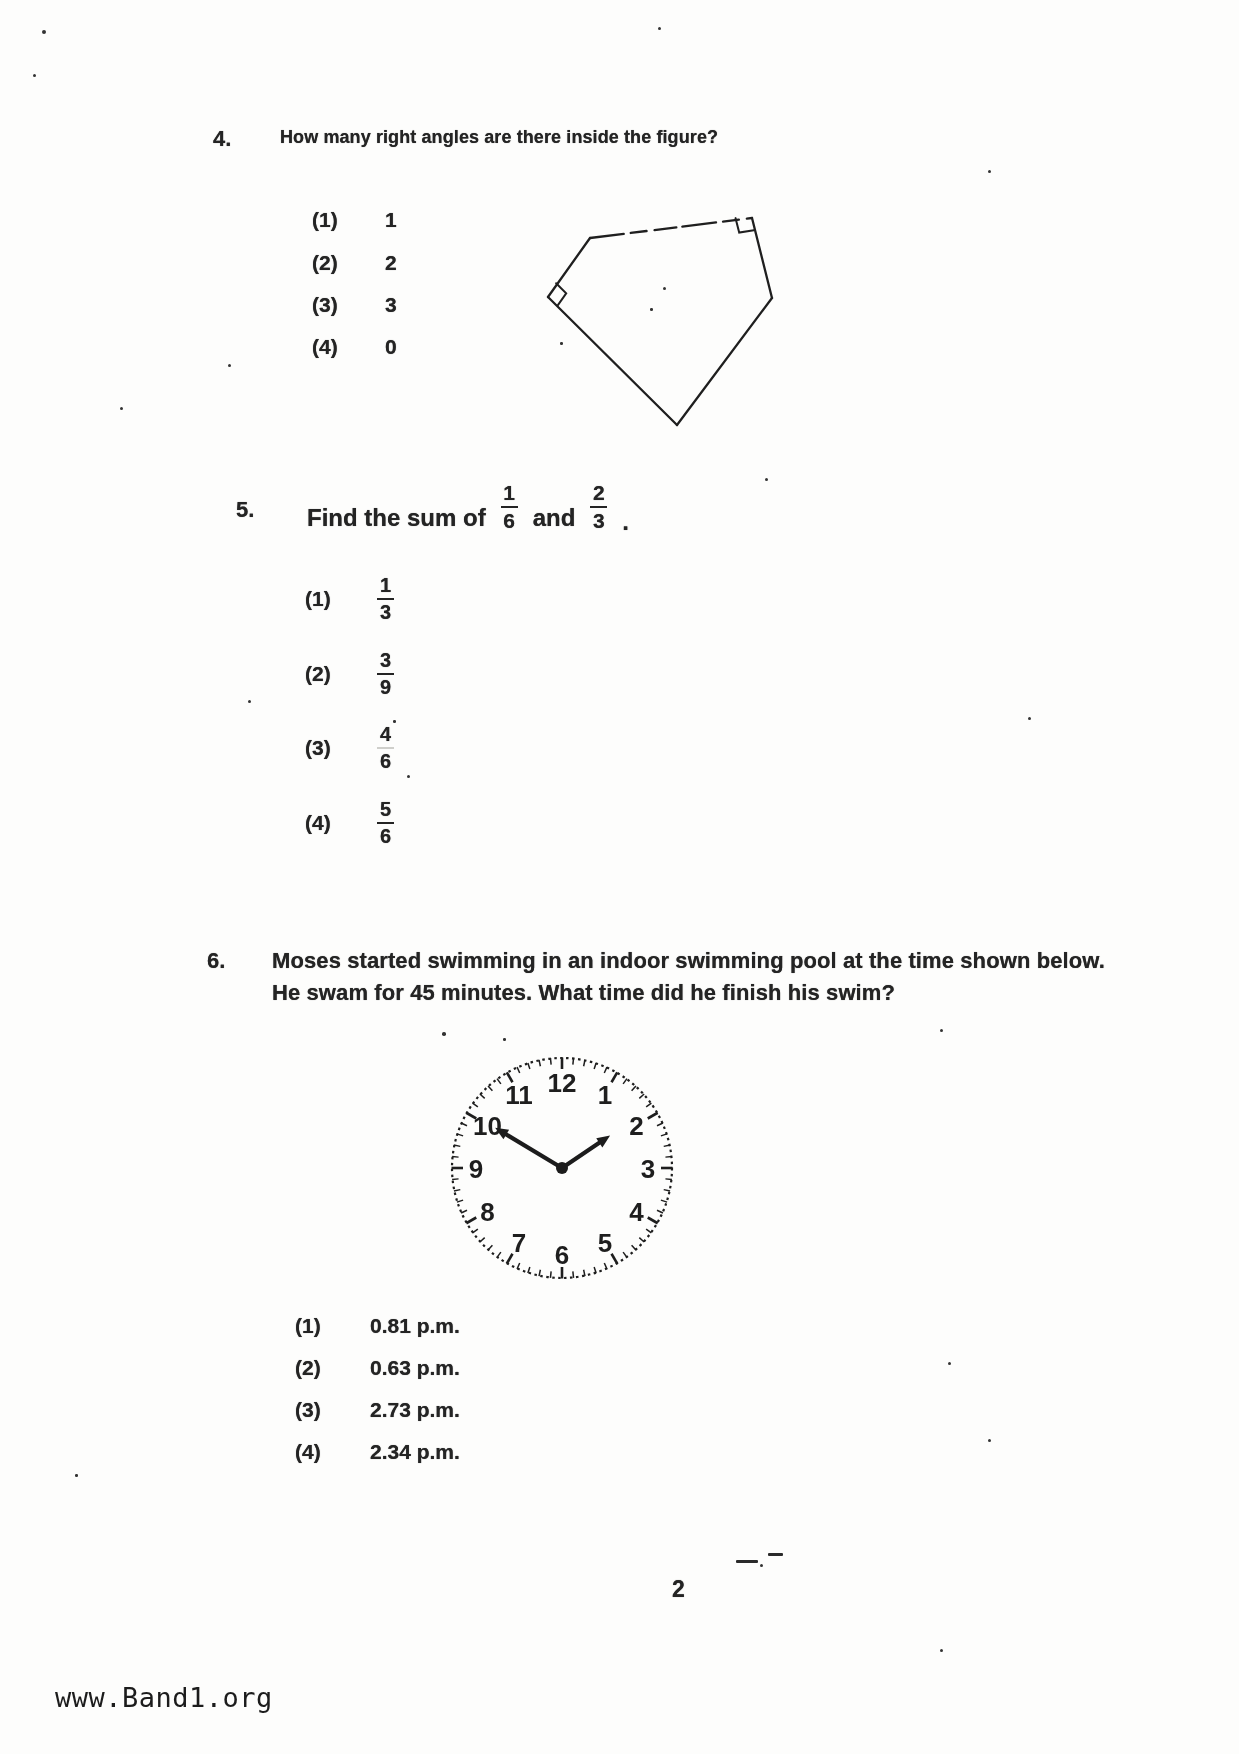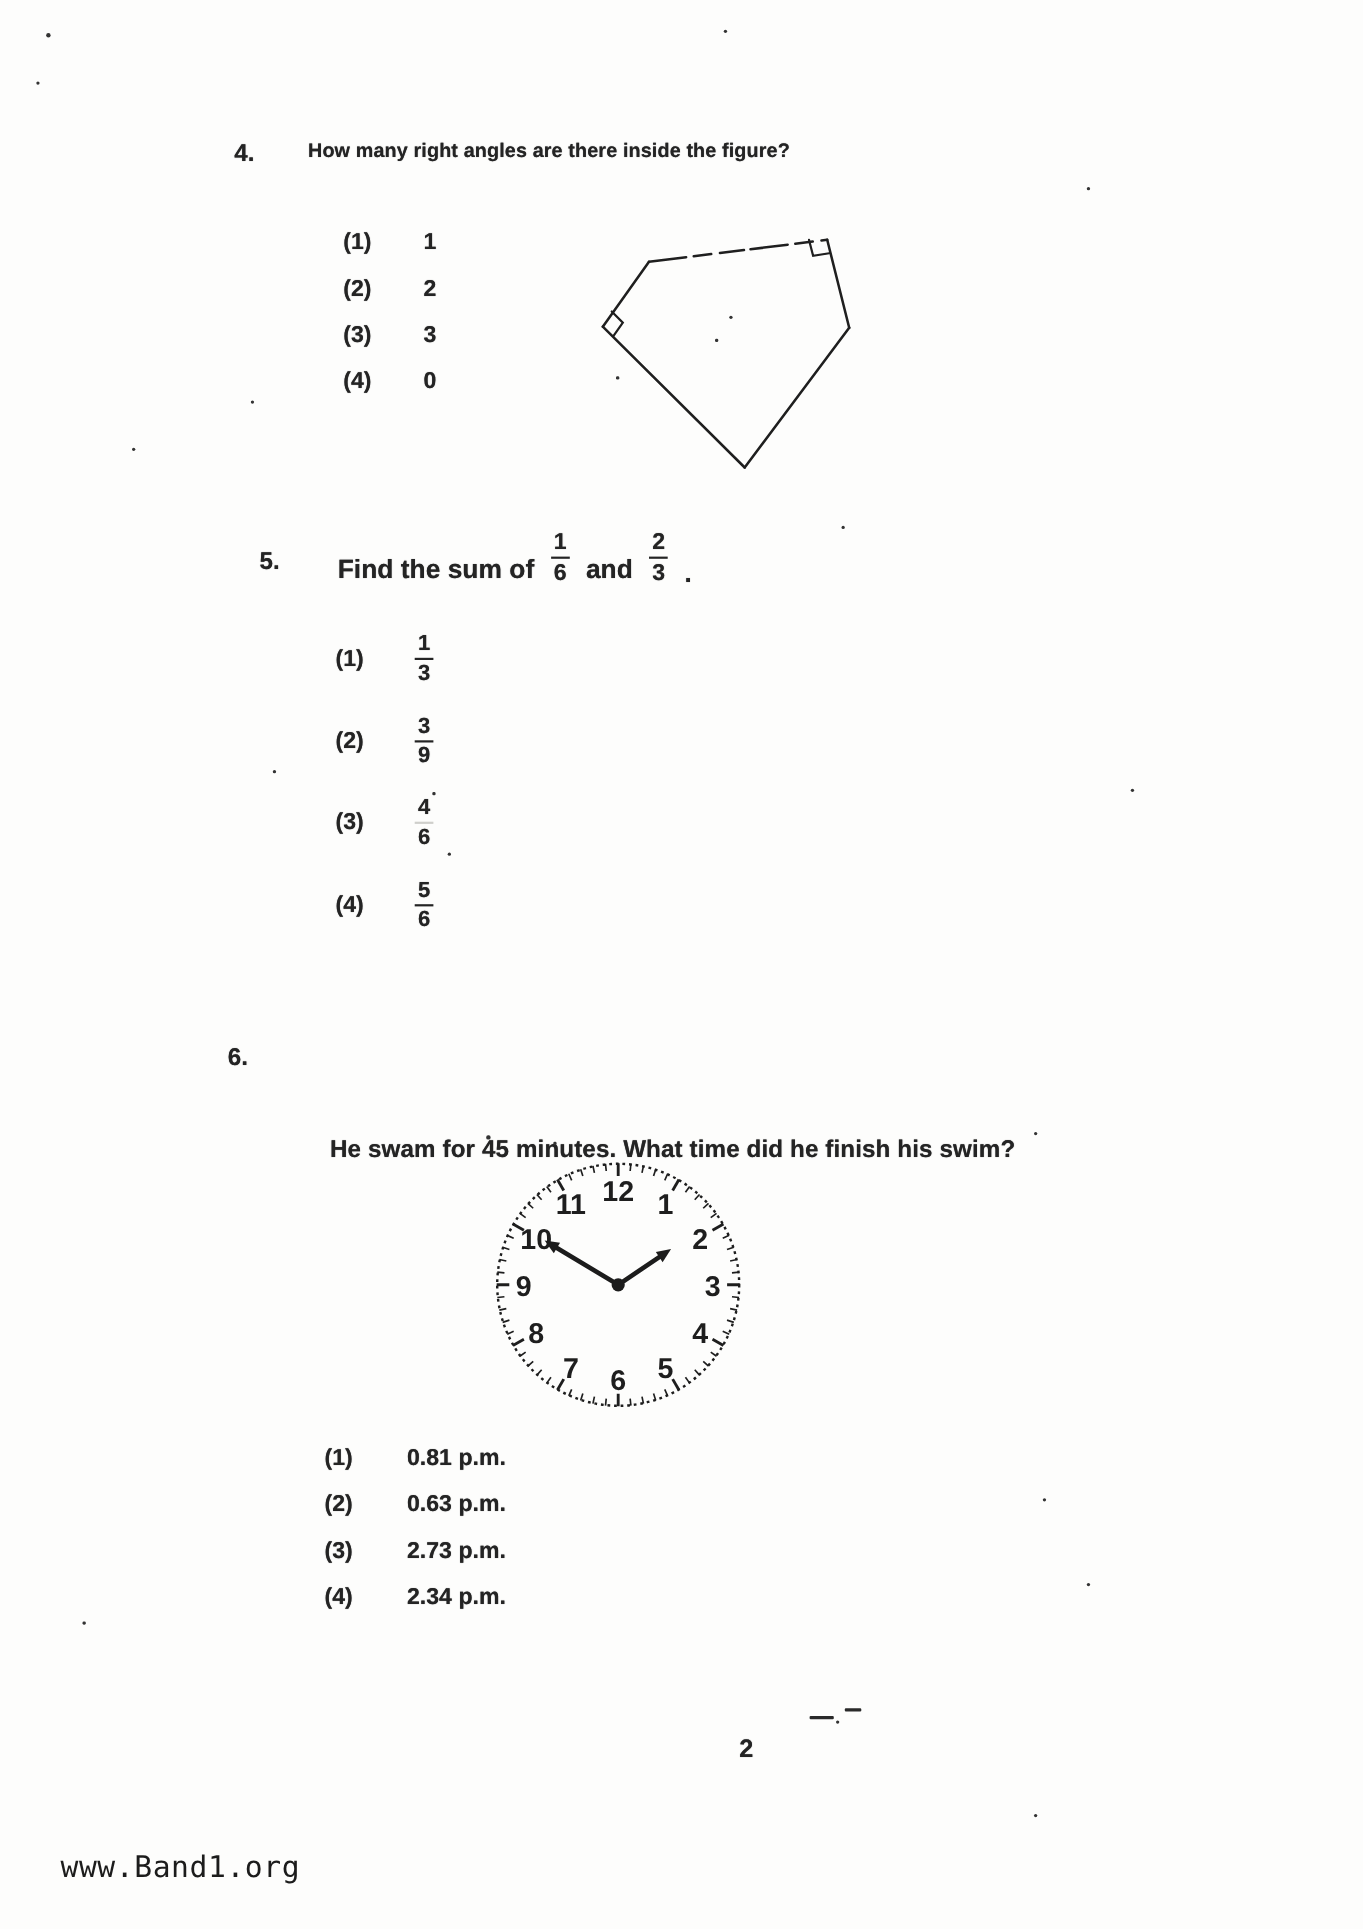--- a/index.html
+++ b/index.html
@@ -153,21 +153,22 @@
   <div class="optrow" style="left:305px;top:799px;">
     <span class="optlabel w72">(4)</span>
     <span class="frac small">
       <span>5</span>
       <span class="fbar"></span>
       <span>6</span>
     </span>
   </div>
 
   <div class="txt qnum" style="left:207px;top:948px;">6.</div>
-  <div class="txt q6text" style="left:272px;top:1032px;margin-left:28px;">He swam for 45 minutes. What time did he finish his swim?</div>
+  <div class="txt q6text" style="left:272px;top:948px;">Moses started swimming in an indoor swimming pool at the time shown below.</div>
+  <div class="txt q6text" style="left:272px;top:980px;">He swam for 45 minutes. What time did he finish his swim?</div>
 
   <svg id="clock-svg" class="clock-svg" style="left:448px;top:1054px;" width="228" height="228" viewBox="0 0 228 228">
       <circle cx="114" cy="114" r="110" fill="none" stroke="#1e1e1e" stroke-width="2.2" stroke-dasharray="2.5 3.5"></circle>
       <line x1="114" y1="15" x2="114" y2="3.5" stroke="#1e1e1e" stroke-width="2.6"></line>
       <line x1="124.87096017983596" y1="10.569722881699576" x2="125.55039519107571" y2="4.1053305618058005" stroke="#1e1e1e" stroke-width="1.5"></line>
       <line x1="135.62281584504697" y1="12.272649523684208" x2="136.97424183536242" y2="5.9146901189144785" stroke="#1e1e1e" stroke-width="1.5"></line>
       <line x1="146.13776741499453" y1="15.090122305304035" x2="148.14637787843168" y2="8.908254949385537" stroke="#1e1e1e" stroke-width="1.5"></line>
       <line x1="156.3006108798832" y1="18.99127240516951" x2="158.94439905987593" y2="13.053226930492599" stroke="#1e1e1e" stroke-width="1.5"></line>
       <line x1="163.5" y1="28.26348502534057" x2="169.25" y2="18.304192881819517" stroke="#1e1e1e" stroke-width="2.6"></line>
       <line x1="175.1296662384172" y1="29.862232585005472" x2="178.9502703783183" y2="24.603622121568307" stroke="#1e1e1e" stroke-width="1.5"></line>

